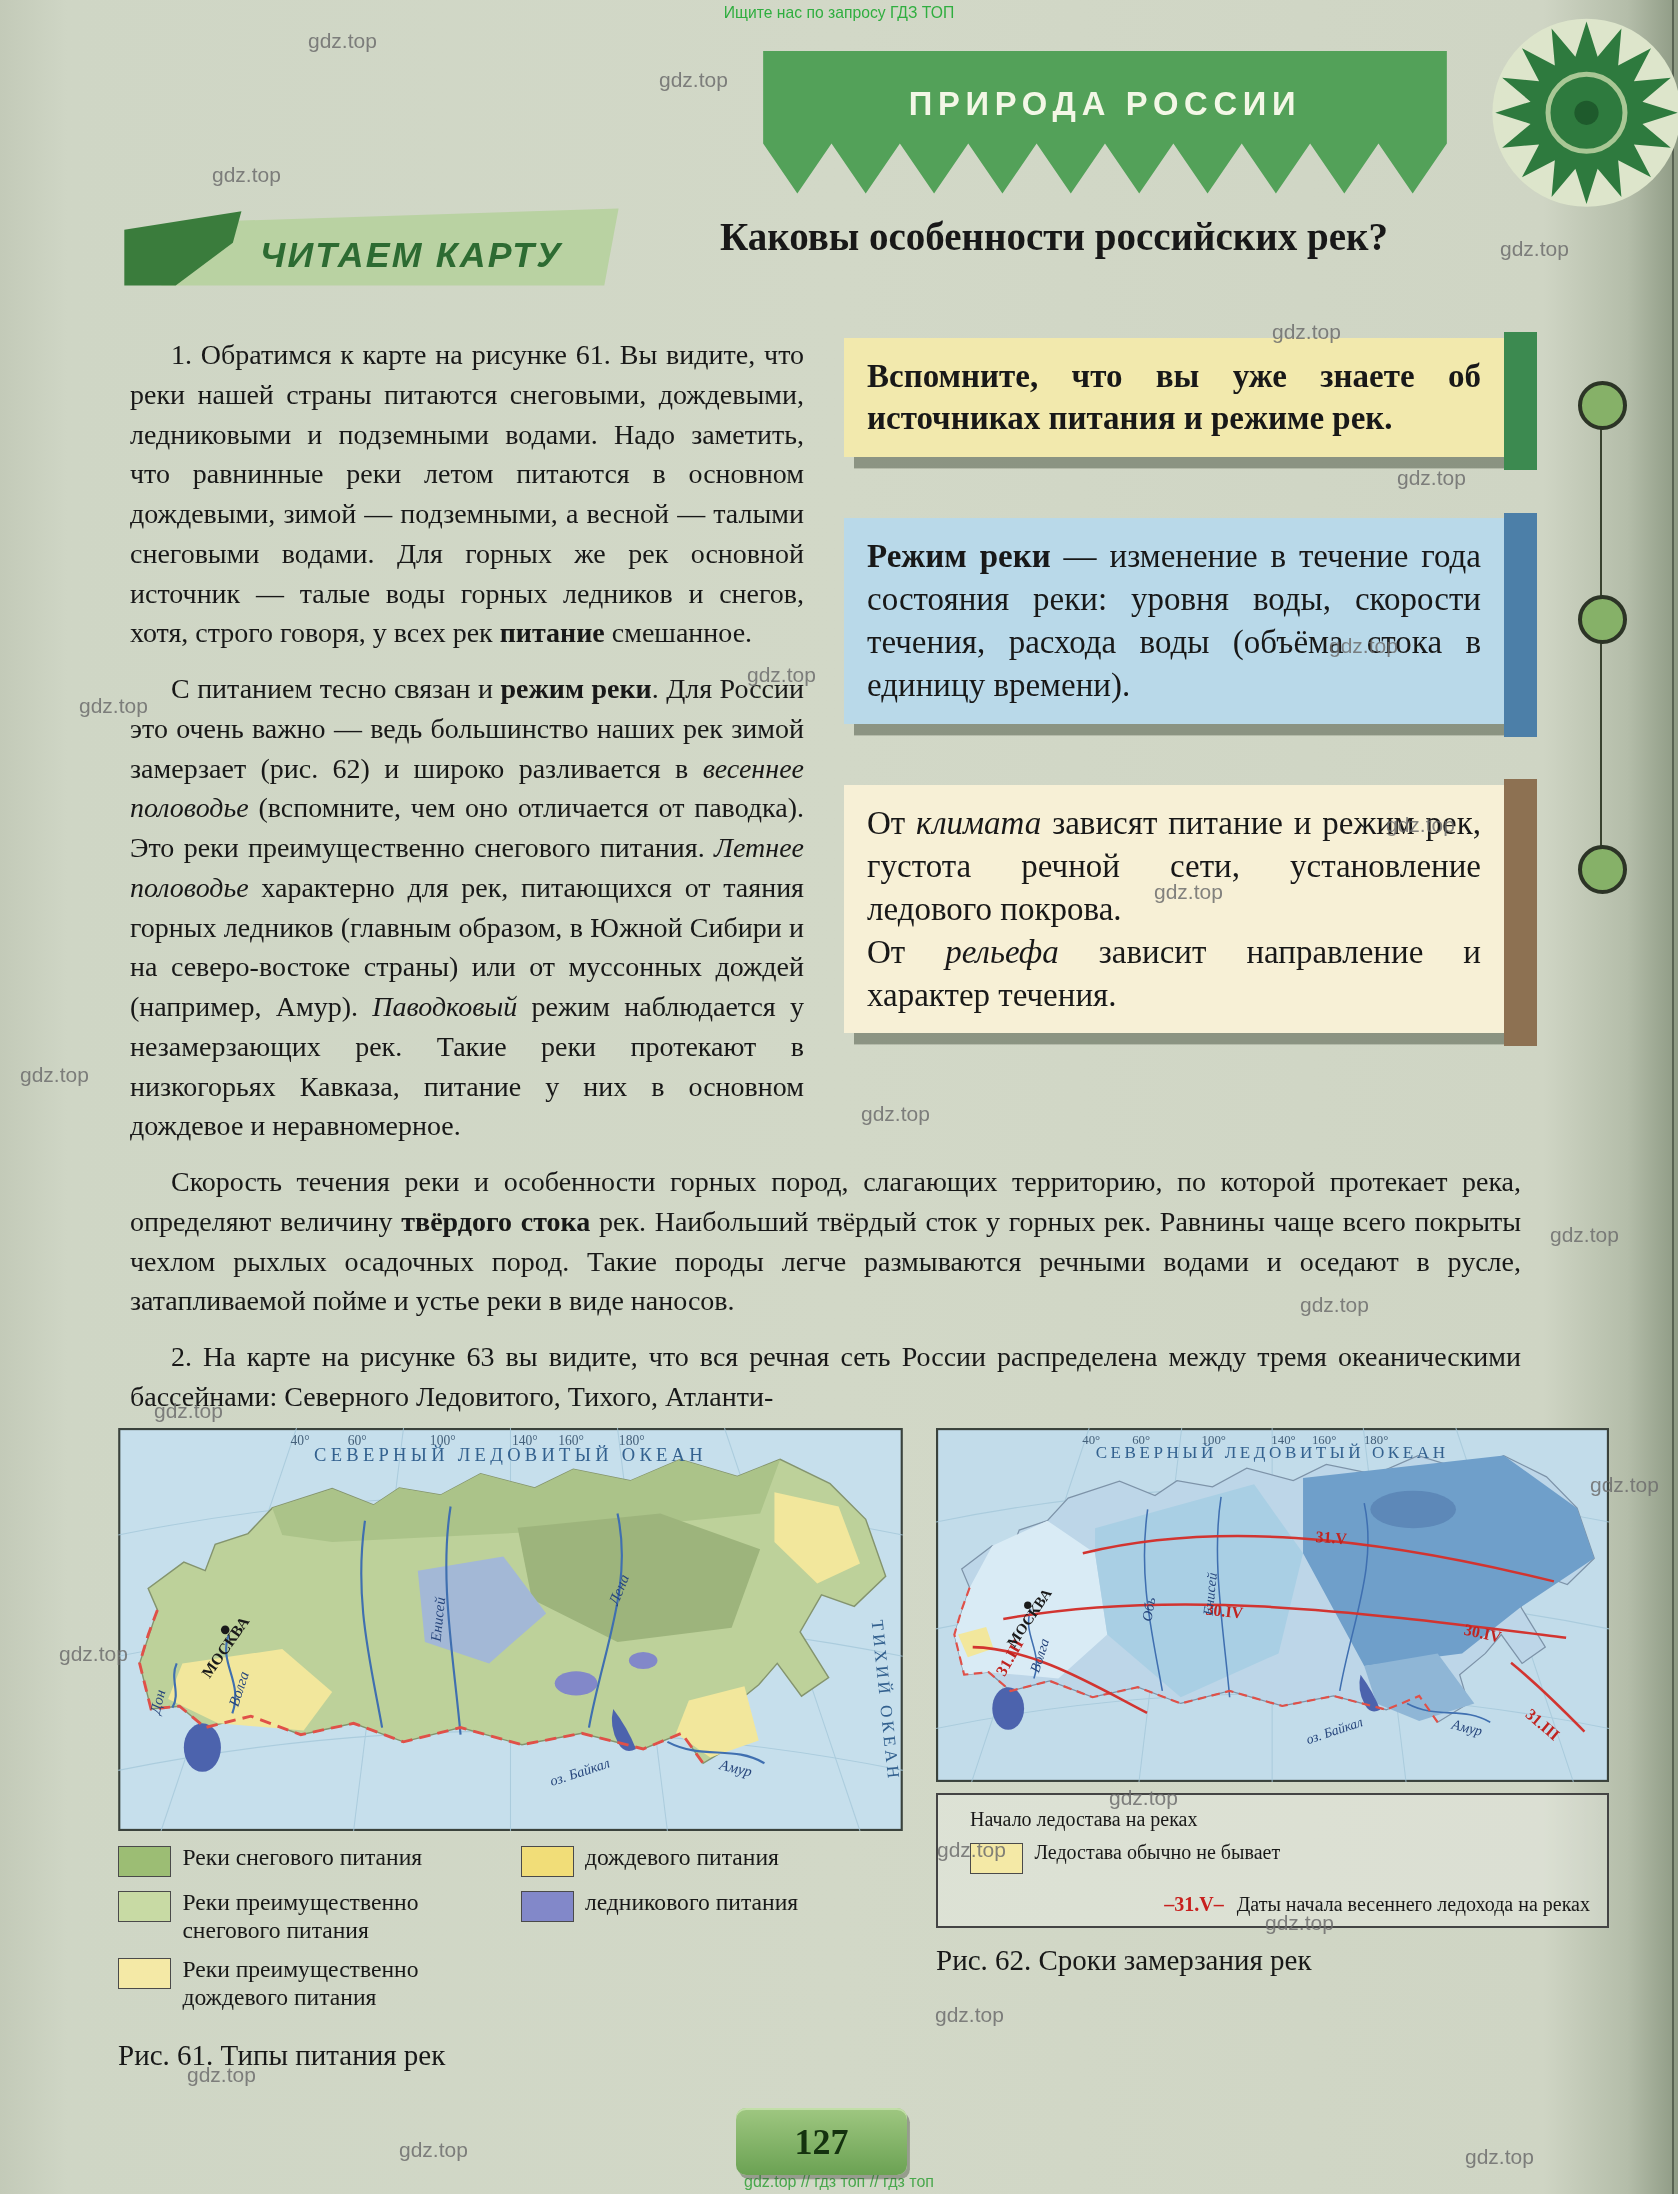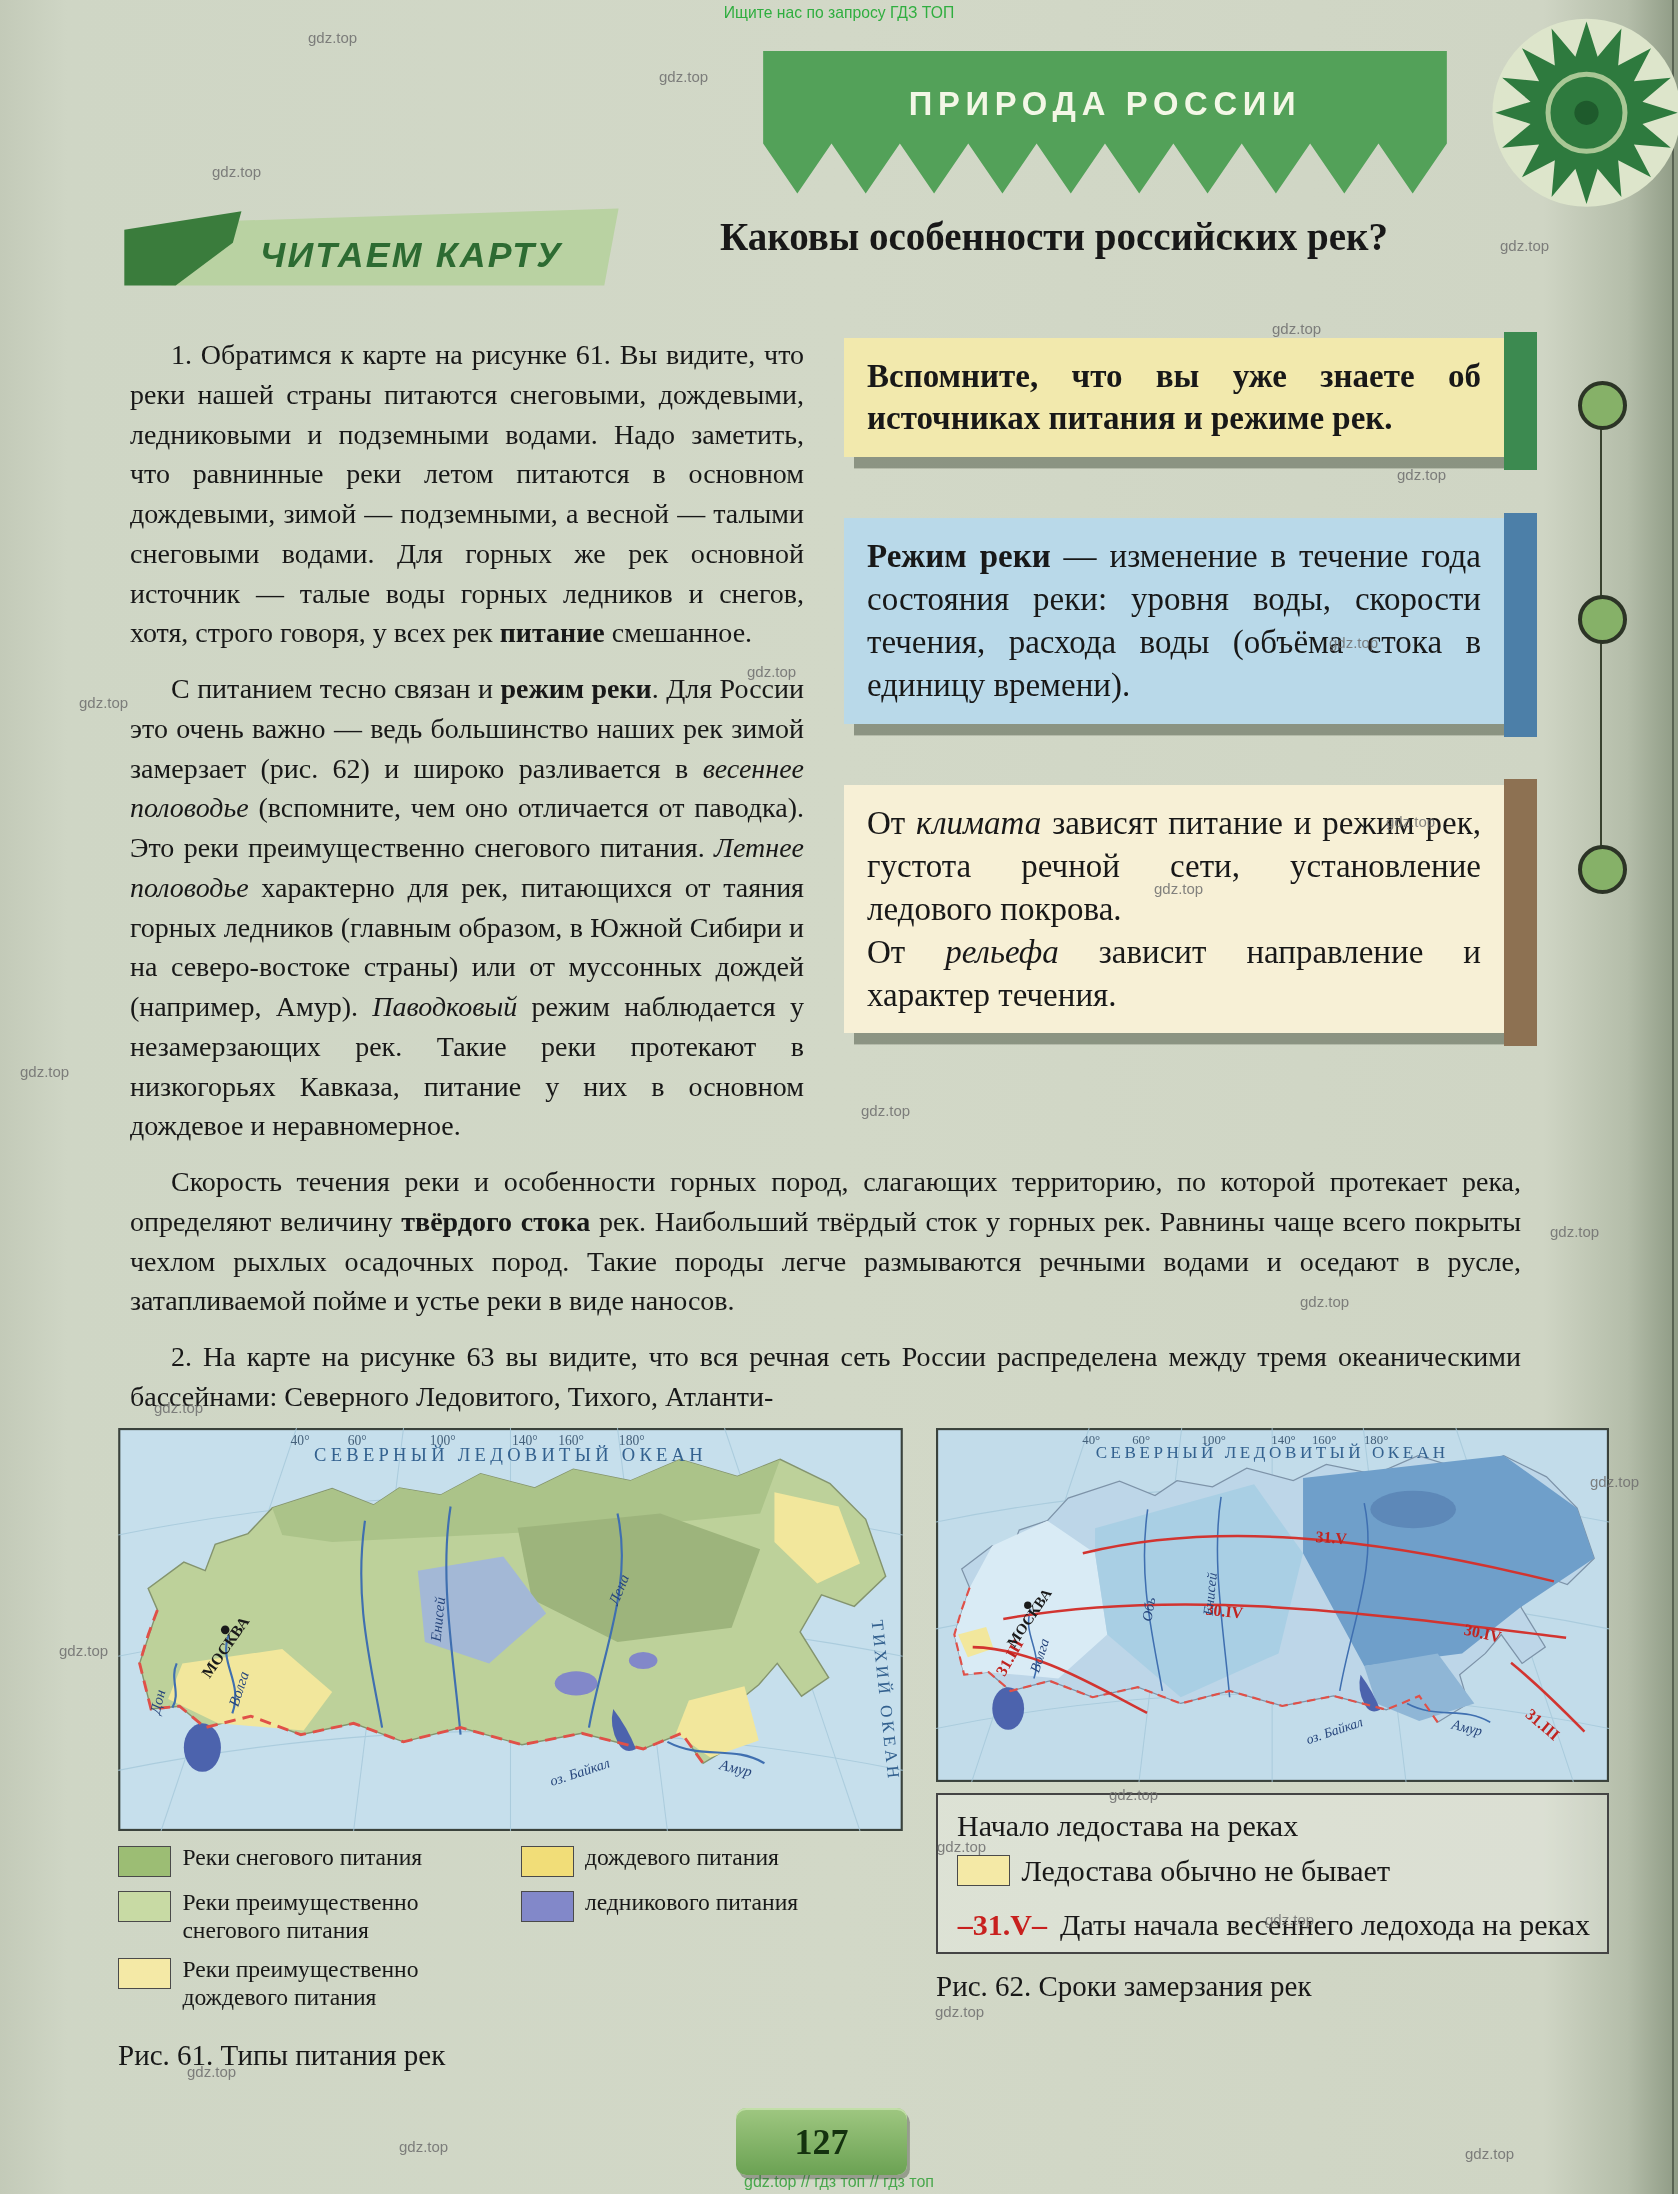--- a/index.html
+++ b/index.html
@@ -6,21 +6,21 @@
   .page{
     position:relative;width:1678px;height:2194px;overflow:hidden;
     background:linear-gradient(90deg,#c3cab8 0,#cfd6c5 4%,#d2d8c7 50%,#cfd5c4 92%,#b4bda9 97%,#8e9a84 100%);
     font-family:"Liberation Serif",serif;color:#181818;
   }
   .edge-line{position:absolute;top:0;bottom:0;right:4.3px;width:2.1px;background:rgba(40,50,38,.55);}
   .top-note{position:absolute;top:4.3px;left:0;right:0;text-align:center;
     font-family:"Liberation Sans",sans-serif;font-size:15.7px;color:#2fae3f;}
   .footer-note{position:absolute;bottom:2.9px;left:0;right:0;text-align:center;
     font-family:"Liberation Sans",sans-serif;font-size:16px;color:#49a84d;}
-  .wm{position:absolute;font-family:"Liberation Sans",sans-serif;font-size:15px;color:#6e6e6e;opacity:.85;z-index:50;}
+  .wm{position:absolute;font-family:"Liberation Sans",sans-serif;font-size:21px;color:#6e6e6e;opacity:.85;z-index:50;}
 
   
   .banner{position:absolute;left:762px;top:51px;width:686px;height:146px;}
   .banner text{font-family:"Liberation Sans",sans-serif;}
   .star{position:absolute;left:1490px;top:13px;width:193px;height:201px;}
 
   
   .mline{position:absolute;left:1600px;top:402px;height:464px;width:2.1px;background:#39422f;}
   .mcircle{position:absolute;left:1578px;width:41px;height:41px;border-radius:50%;
     background:#86b168;border:4.3px solid #2c3426;box-sizing:content-box;}
@@ -53,22 +53,22 @@
   
   .figures{position:absolute;left:118px;top:1428px;width:1490px;display:flex;gap:33px;z-index:5;}
   .fig{display:block;}
   .fig61{width:785px;}
   .fig62{width:673px;}
   .map text{font-family:"Liberation Serif",serif;}
   .legend61{display:flex;gap:20px;margin-top:11.4px;font-size:23.6px;line-height:1.18;}
   .lcol{flex:1;}
   .lrow{display:flex;gap:11.4px;margin-bottom:11.4px;align-items:flex-start;}
   .swatch{width:51px;height:29px;border:1.4px solid #4a4a4a;flex:none;margin-top:2.1px;}
-  .legend62{border:2.1px solid #444;margin-top:8.6px;padding:13px 17px 10px 19px;
-    font-size:30px;line-height:1.18;background:rgba(255,255,255,.25);}
+  .legend62{border:2.1px solid #444;margin-top:8.6px;padding:13px 17px 10px 32px;
+    font-size:20px;line-height:1.18;background:rgba(255,255,255,.25);}
   .l62header{margin-bottom:10px;}
   .l62body{display:flex;align-items:center;}
   .l62left{flex:1.2;}
   .l62right{flex:1;display:flex;}
   .l62bottom{display:flex;gap:13px;align-items:baseline;margin-top:7.1px;border-top:0;justify-content:flex-end;}
   .iso-sym{color:#c8201e;font-weight:bold;white-space:nowrap;}
   .caption{margin-top:15.7px;font-size:29px;}
 
   .pageno{position:absolute;left:736px;top:2108px;width:171px;height:67px;border-radius:10px;
     background:linear-gradient(#9fc781,#6ba253);box-shadow:inset 0 2.1px 0 #c2dfa8, 2.9px 4.3px 0 rgba(60,70,55,.4);

